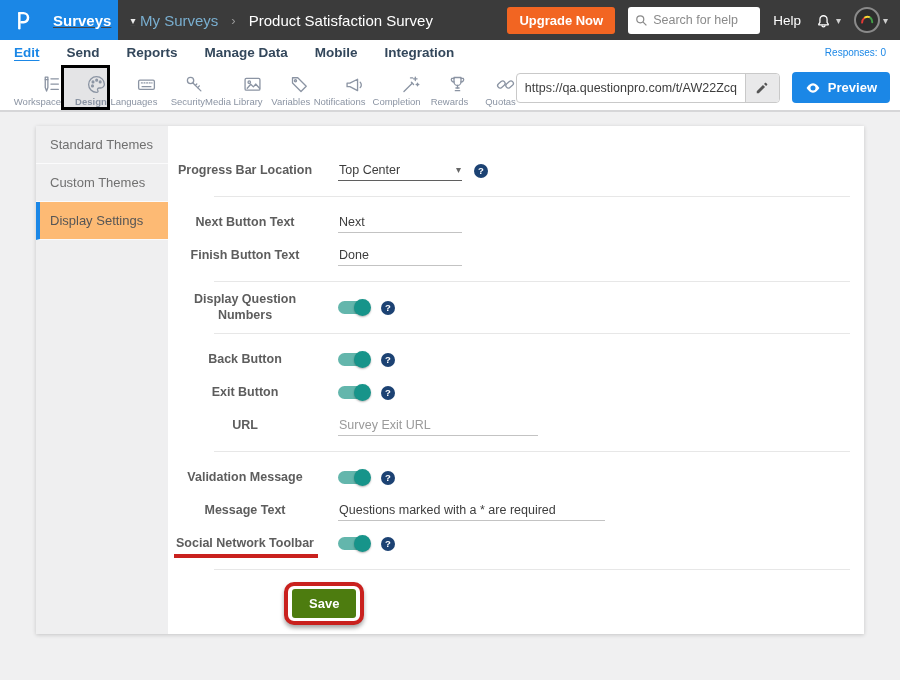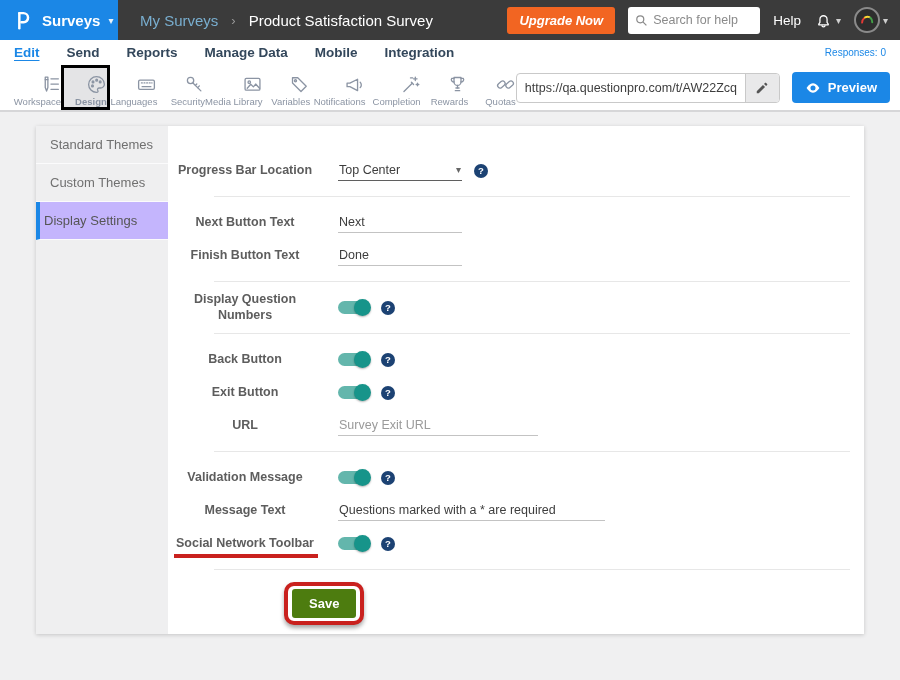--- a/index.html
+++ b/index.html
@@ -1,30 +1,30 @@
 <!DOCTYPE html>
 <html><head>
 <meta charset="utf-8">
 <style>
   * { box-sizing: border-box; margin: 0; padding: 0; }
   html,body { width: 900px; height: 680px; overflow: hidden; }
   body { font-family: "Liberation Sans", sans-serif; background: #f0f0f1; font-size: 13px; color:#444; }
 
   
   .topbar { height: 40px; background:#3b3b3b; display:flex; align-items:center; }
-  .logo-sec { width:118px; height:100%; background:#1b87e6; display:flex; align-items:center; padding-left:12px; gap:8px; flex:none; }
+  .logo-sec { width:118px; height:100%; background:#1b87e6; display:flex; align-items:center; padding-left:12px; gap:19px; flex:none;text-decoration:underline; }
   .logo-p { width:22px; height:22px; display:flex; }
   .product { color:#fff; font-size:15px; font-weight:bold; }
   .caret { font-size:10px; color:#fff; opacity:.9; }
   .crumbs { display:flex; align-items:center; gap:13px; margin-left:22px; }
   .crumb-parent { color:#79aecf; font-size:15px; cursor:pointer; }
   .crumb-sep { color:#9a9a9a; font-size:13px; }
   .crumb-current { color:#fff; font-size:15px; }
   .topbar-right { margin-left:auto; display:flex; align-items:center; gap:13px; margin-right:12px; }
-  .upgrade-btn { background:#f26522; color:#fff; border:none; font-weight:bold; font-size:13px; padding:6px 12px; border-radius:3px; cursor:pointer; font-family:inherit;font-style:italic; }
+  .upgrade-btn { background:#f26522; color:#fff; border:none; font-weight:bold; font-size:13px; padding:6px 12px; border-radius:3px; cursor:pointer; font-family:inherit; }
   .search-wrap { position:relative; }
   .search-wrap svg { position:absolute; left:7px; top:7px; }
   .search-input { width:132px; height:27px; border:none; border-radius:3px; padding:0 6px 0 25px; font-size:12.5px; font-family:inherit; color:#333; }
   .search-input::placeholder { color:#8a8a8a; }
   .help-lbl { color:#fff; font-size:13.5px; cursor:pointer; }
   .bell { display:flex; align-items:center; gap:3px; cursor:pointer; }
   .avatar-wrap { display:flex; align-items:center; gap:3px; cursor:pointer; }
   .avatar { width:26px; height:26px; border-radius:50%; background:#2e2e2e; border:2px solid #8a8a8a; display:flex; align-items:center; justify-content:center; }
   .caret-g { font-size:10px; color:#cfcfcf; }
 
@@ -45,21 +45,21 @@
   .url-group { margin-left:auto; display:flex; align-items:center; gap:12px; }
   .url-box { display:flex; align-items:center; border:1px solid #c9c9c9; border-radius:4px; overflow:hidden; height:30px; background:#fff; }
   .url-input { border:none; width:228px; padding:0 8px; font-size:12.5px; color:#3d3d3d; font-family:inherit; background:#fff; }
   .url-edit { width:34px; height:100%; background:#e9e9ea; border:none; border-left:1px solid #c9c9c9; display:flex; align-items:center; justify-content:center; cursor:pointer; }
   .preview-btn { background:#1b87e6; border:none; color:#fff; font-size:13px; font-weight:bold; border-radius:4px; height:31px; padding:0 13px; display:flex; align-items:center; gap:7px; cursor:pointer; font-family:inherit; }
 
   
   .card { margin:14px 36px 0 36px; height:508px; display:flex; background:#fff; box-shadow:0 1px 4px rgba(0,0,0,.18); }
   .side { width:132px; background:#efeff0; flex:none; }
   .side-item { padding:11px 8px 11px 14px; font-size:13px; color:#707070; border-bottom:1px solid #fbfbfc; cursor:pointer; }
-  .side-item.active { background:#c4b5fd; border-left:4px solid #1b87e6; padding-left:4px; color:#565656; }
+  .side-item.active { background:#fdba74; border-left:4px solid #1b87e6; padding-left:10px; color:#565656; }
 
   .main { flex:1; padding-top:28px; position:relative; }
   .row { display:flex; align-items:center; min-height:33px; }
   .lbl { width:154px; text-align:center; font-size:12.5px; font-weight:bold; color:#5d5d5d; flex:none; line-height:1.25; }
   .ctrl { margin-left:16px; display:flex; align-items:center; gap:12px; }
   .divider { border-top:1px solid #e7e7e7; margin:9px 14px 9px 46px; }
 
   .u-input { border:none; border-bottom:1px solid #c3c3c3; font-size:12.5px; color:#3d3d3d; padding:2px 1px 3px 1px; font-family:inherit; background:transparent; }
   .u-input::placeholder { color:#9a9a9a; }
   .w120 { width:124px; } .w200 { width:200px; } .w267 { width:267px; }

